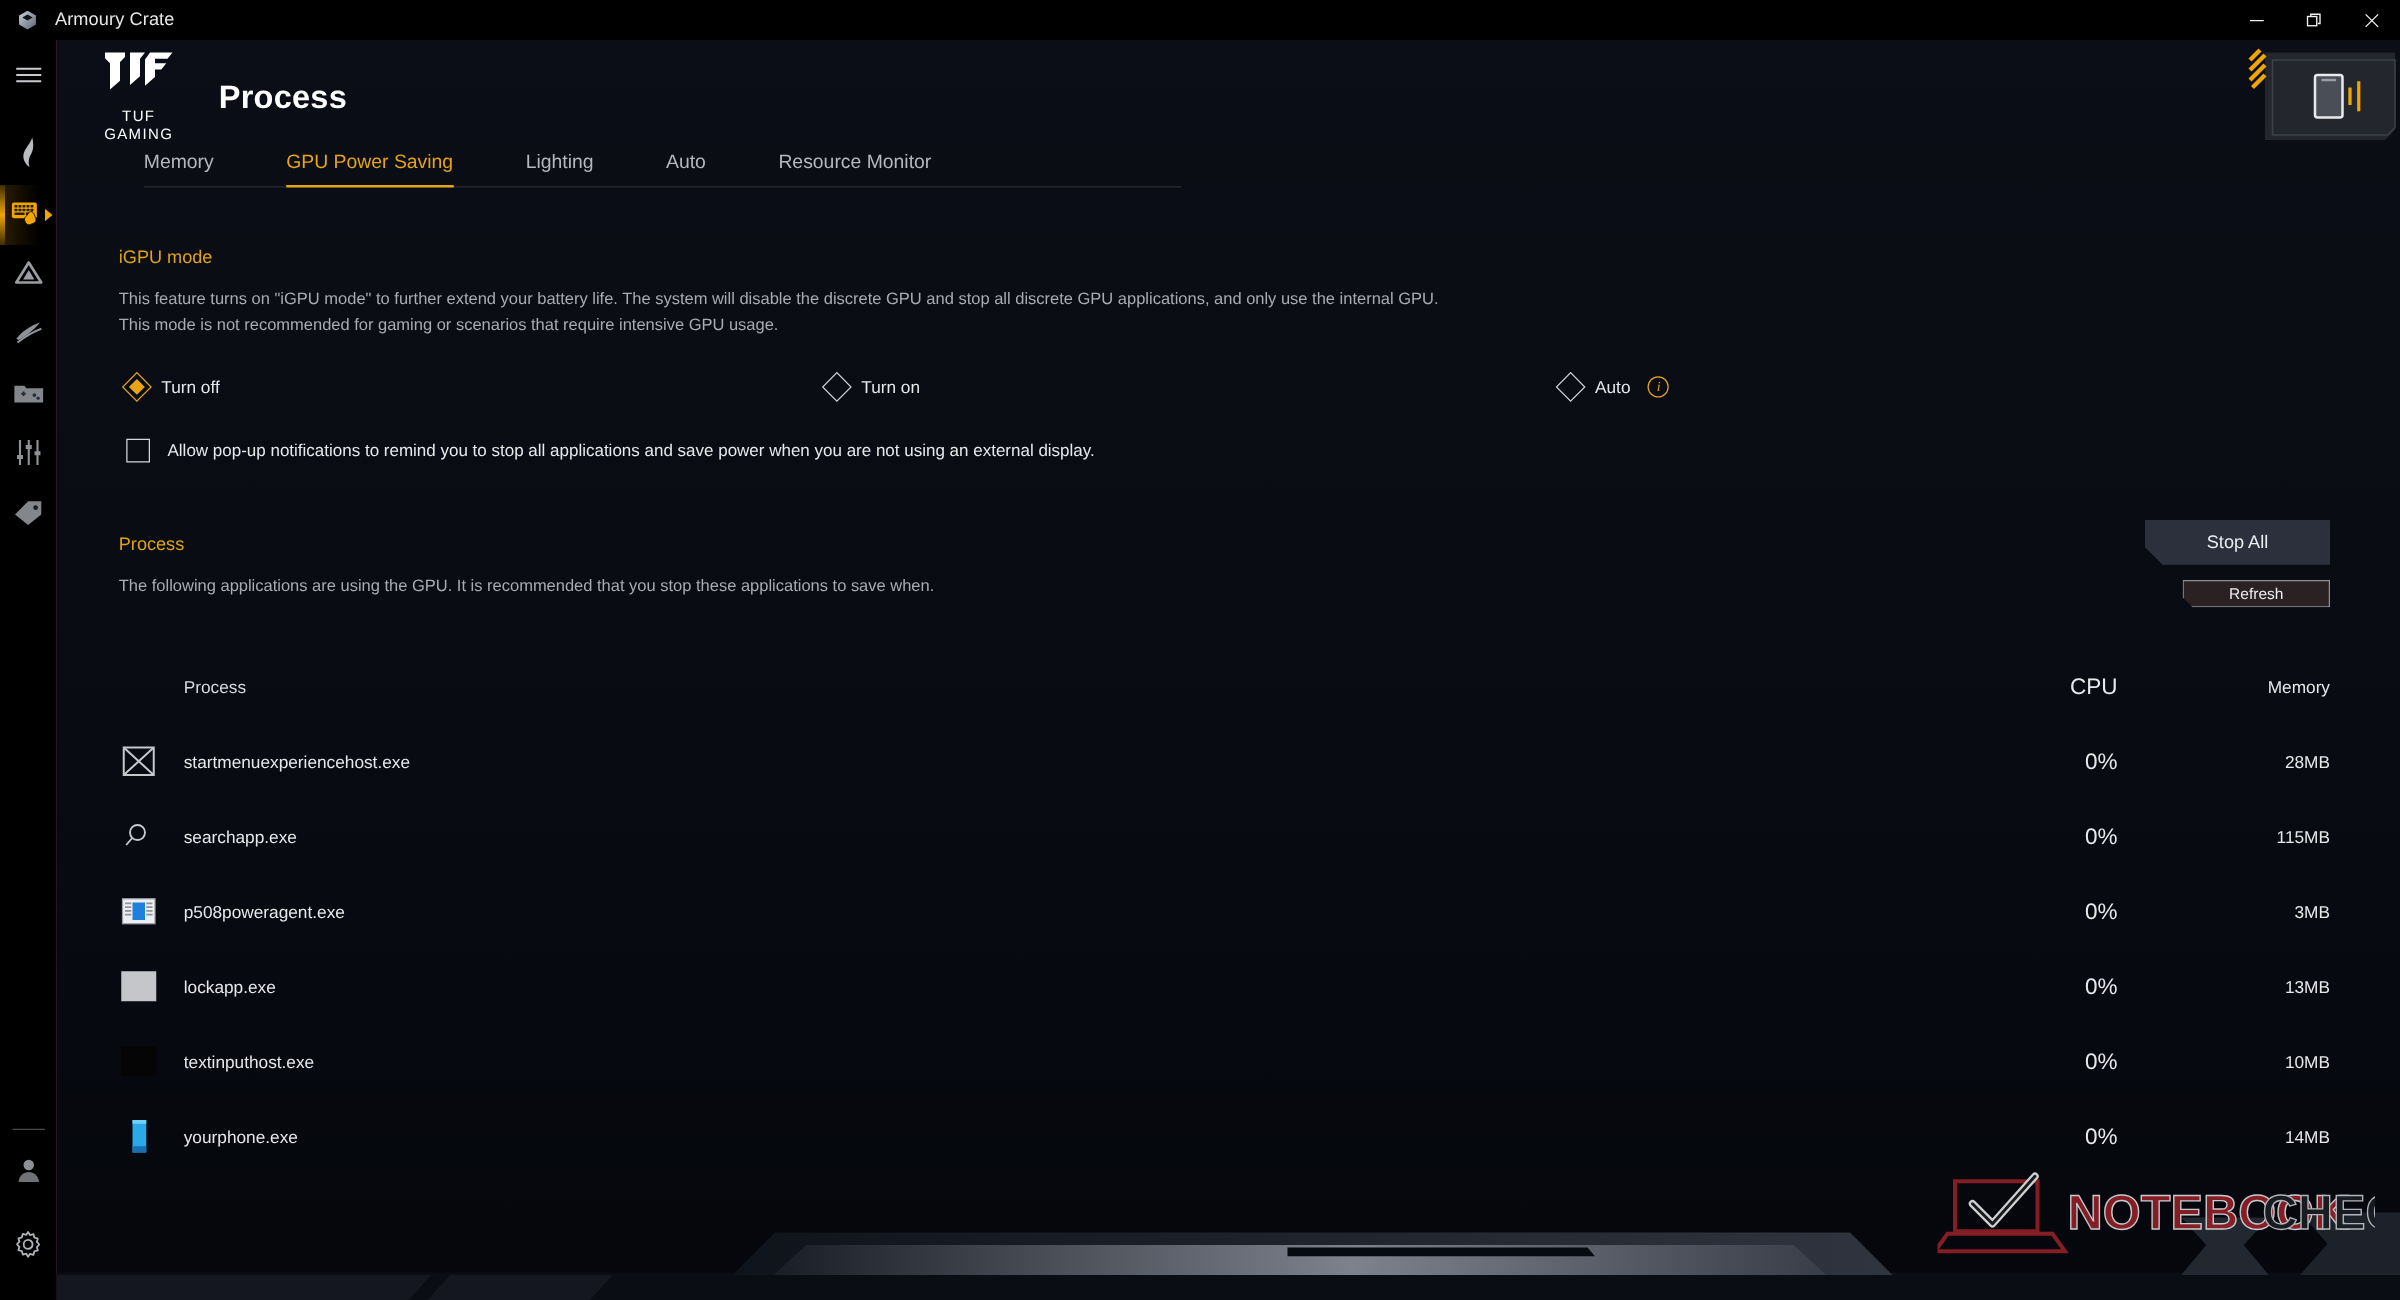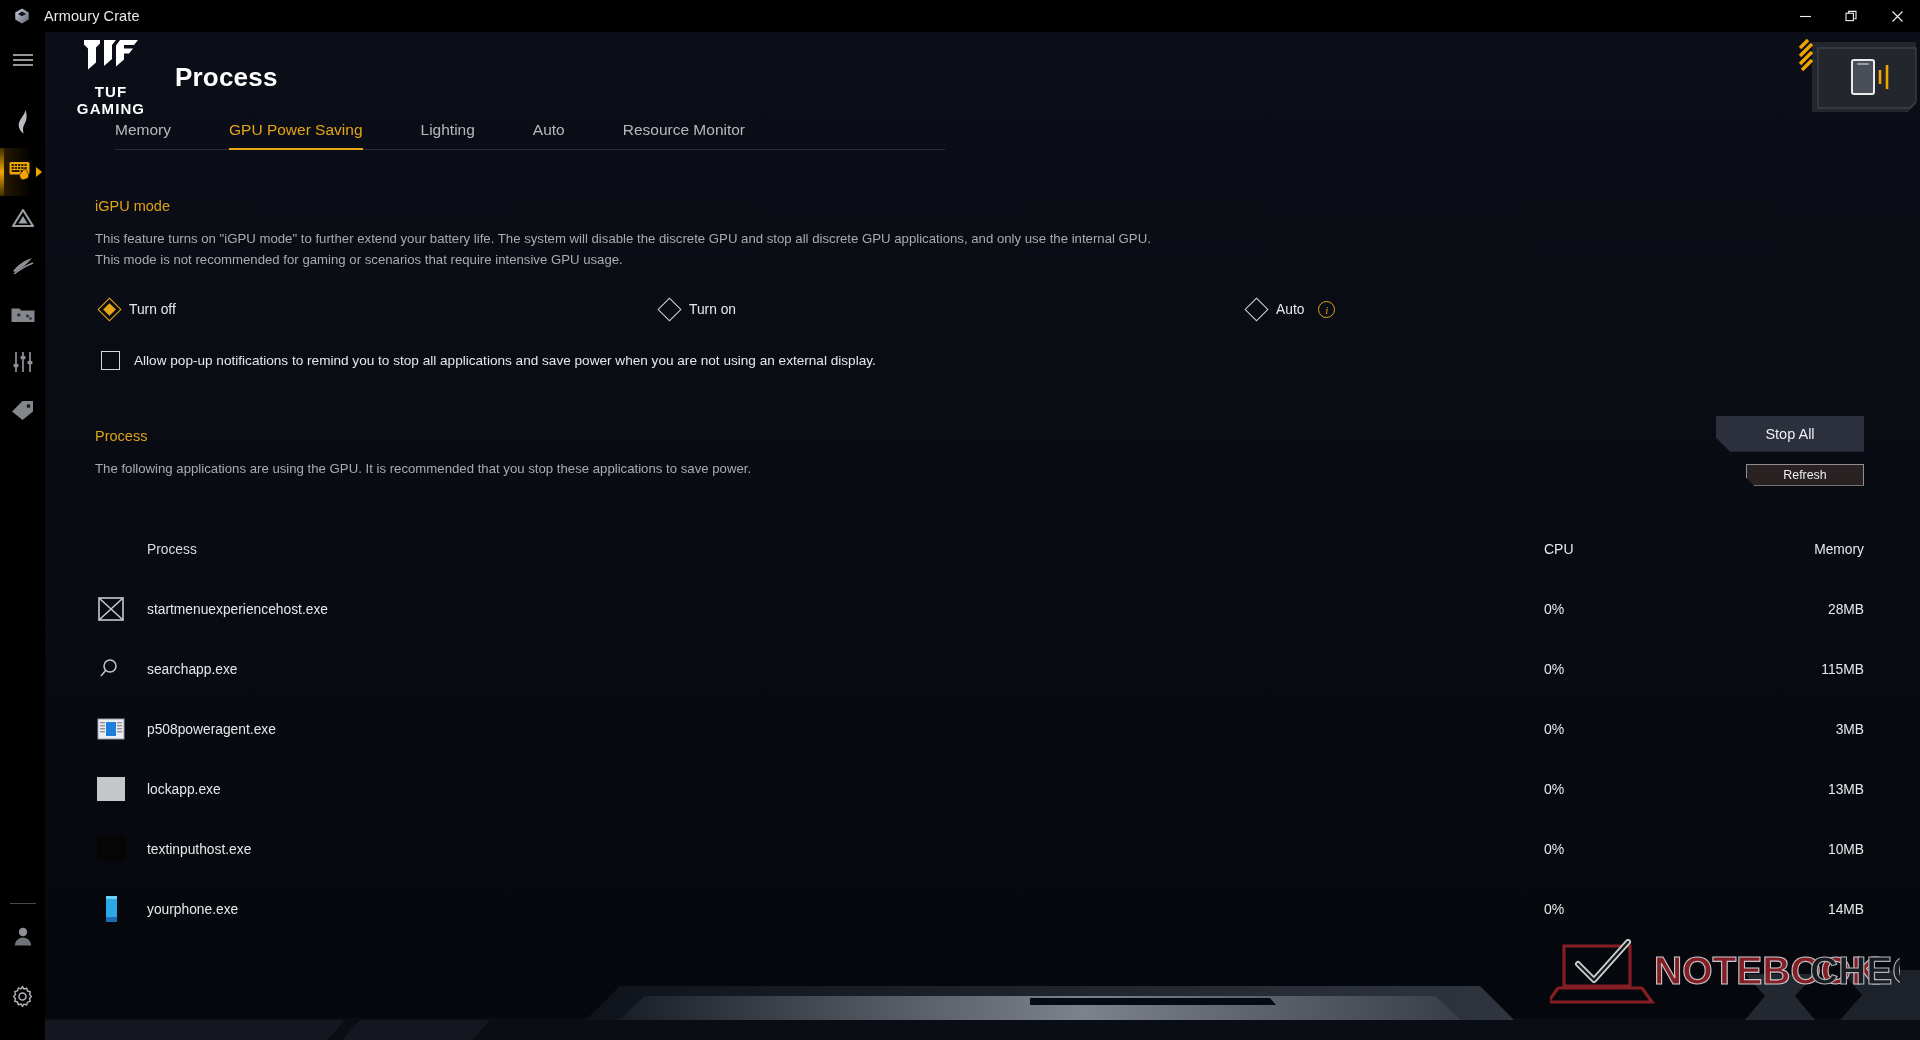--- a/index.html
+++ b/index.html
@@ -74,21 +74,21 @@
     background: linear-gradient(180deg, #0b0e16 0%, #080b12 55%, #05070c 100%);
     overflow: hidden;
   }
   .header {
     display: flex; align-items: center;
     padding: 14px 0 0 24px;
     height: 76px;
   }
   .tuf-logo { width: 84px; text-align: center; }
   .tuf-word {
-    color: #fff; font-size: 15px; font-weight: bold;
+    color: #fff; font-size: 12px; font-weight: normal;
     letter-spacing: 1.1px; margin-top: 7px;
   }
   .page-title {
     color: #fff; font-size: 26px; font-weight: bold;
     margin-left: 22px; letter-spacing: .2px;
   }
 
   
   .tabs {
     position: relative;
@@ -179,21 +179,21 @@
 
   
   .table { margin-top: 40px; padding-right: 56px; }
   .trow {
     display: flex; align-items: center;
     height: 60px;
   }
   .th { color: #d8dade; font-size: 13.8px; }
   .c-icon { width: 52px; flex: 0 0 52px; display:flex; align-items:center; }
   .c-name { flex: 1 1 auto; color: #e7e8ea; font-size: 13.8px; }
-  .c-cpu { flex: 0 0 150px; text-align: left; color: #e7e8ea; font-size: 14px; }
+  .c-cpu { flex: 0 0 150px; text-align: right; color: #e7e8ea; font-size: 18px; }
   .c-mem { flex: 0 0 170px; text-align: right; color: #e7e8ea; font-size: 13.8px; }
   .hdr .c-name { color: #d8dade; }
 
   .pico { width: 32px; height: 32px; display: block; }
 
   
   .device-widget {
     position: absolute; right: 0px; top: 4px;
     width: 122px; height: 80px;
     z-index: 20;
@@ -427,21 +427,21 @@
         </div>
 
         <div class="check-row">
           <span class="checkbox"></span>
           <span class="check-label">Allow pop-up notifications to remind you to stop all applications and save power when you are not using an external display.</span>
         </div>
       </div>
 
       <div class="proc-head">
         <div class="sec-title">Process</div>
-        <div class="sec-desc">The following applications are using the GPU. It is recommended that you stop these applications to save power.</div>
+        <div class="sec-desc">The following applications are using the GPU. It is recommended that you stop these applications to save when.</div>
         <div class="btn-stop">Stop All</div>
         <div class="btn-refresh">Refresh</div>
       </div>
 
       <div class="table">
         <div class="trow hdr">
           <div class="c-icon"></div>
           <div class="c-name th">Process</div>
           <div class="c-cpu th">CPU</div>
           <div class="c-mem th">Memory</div>

